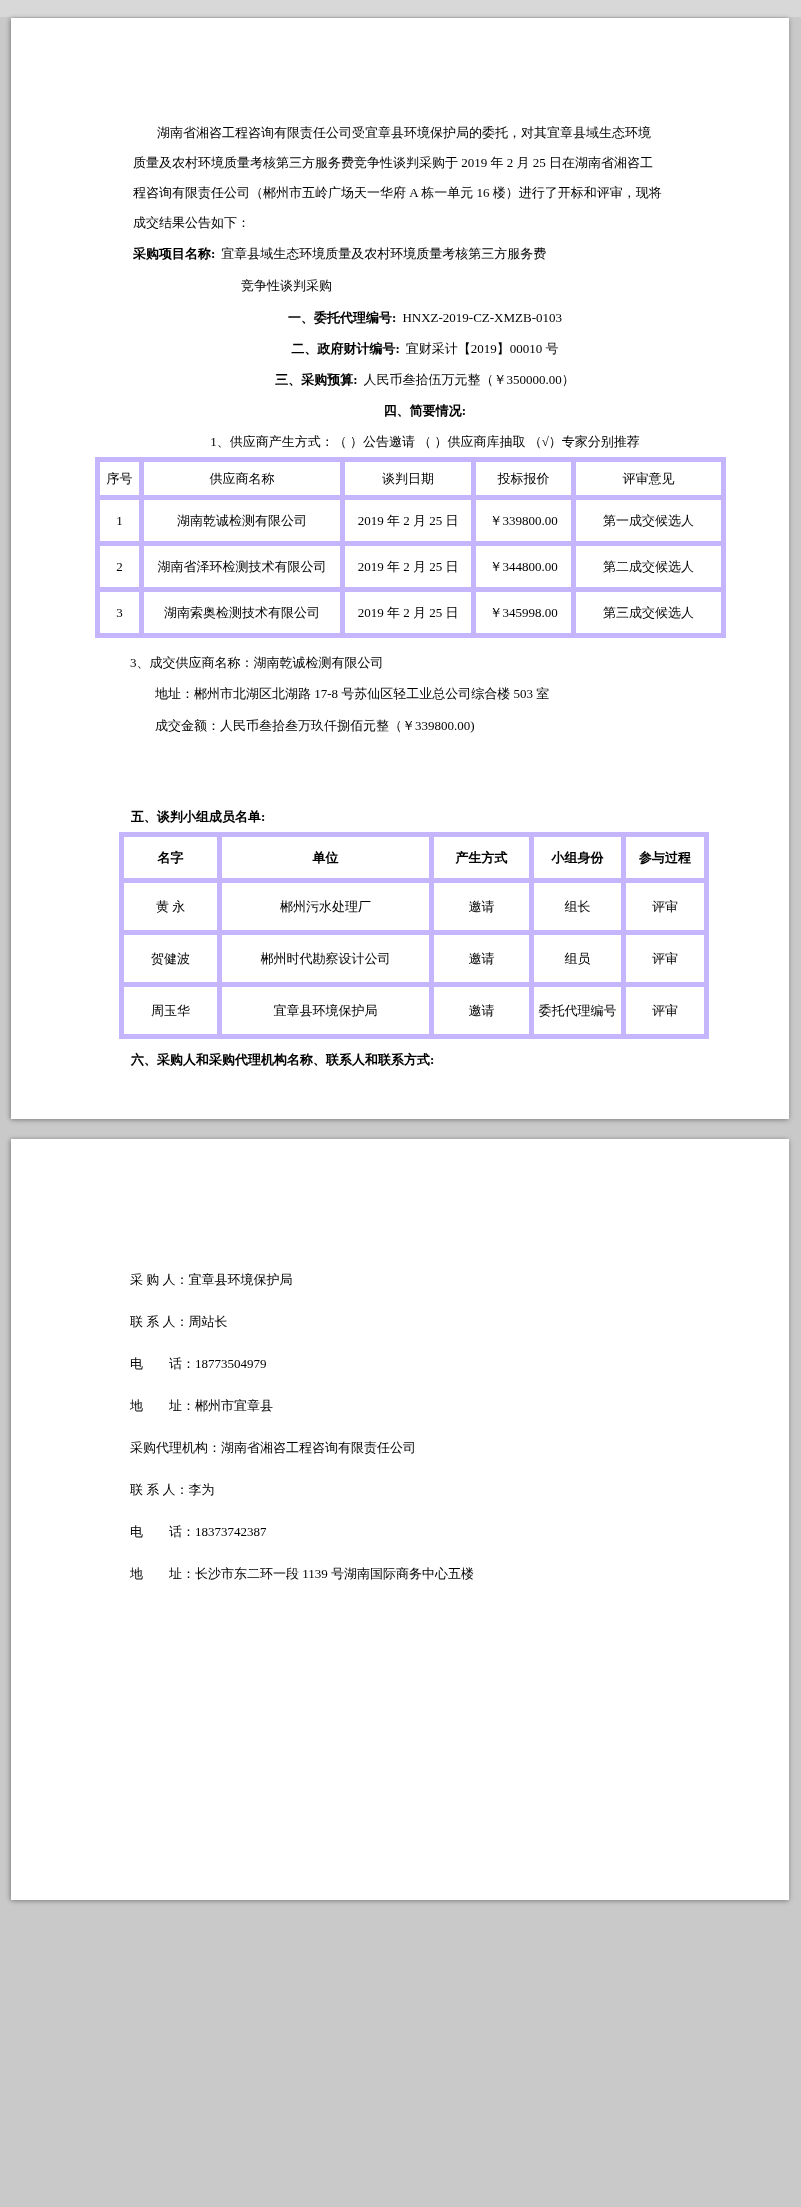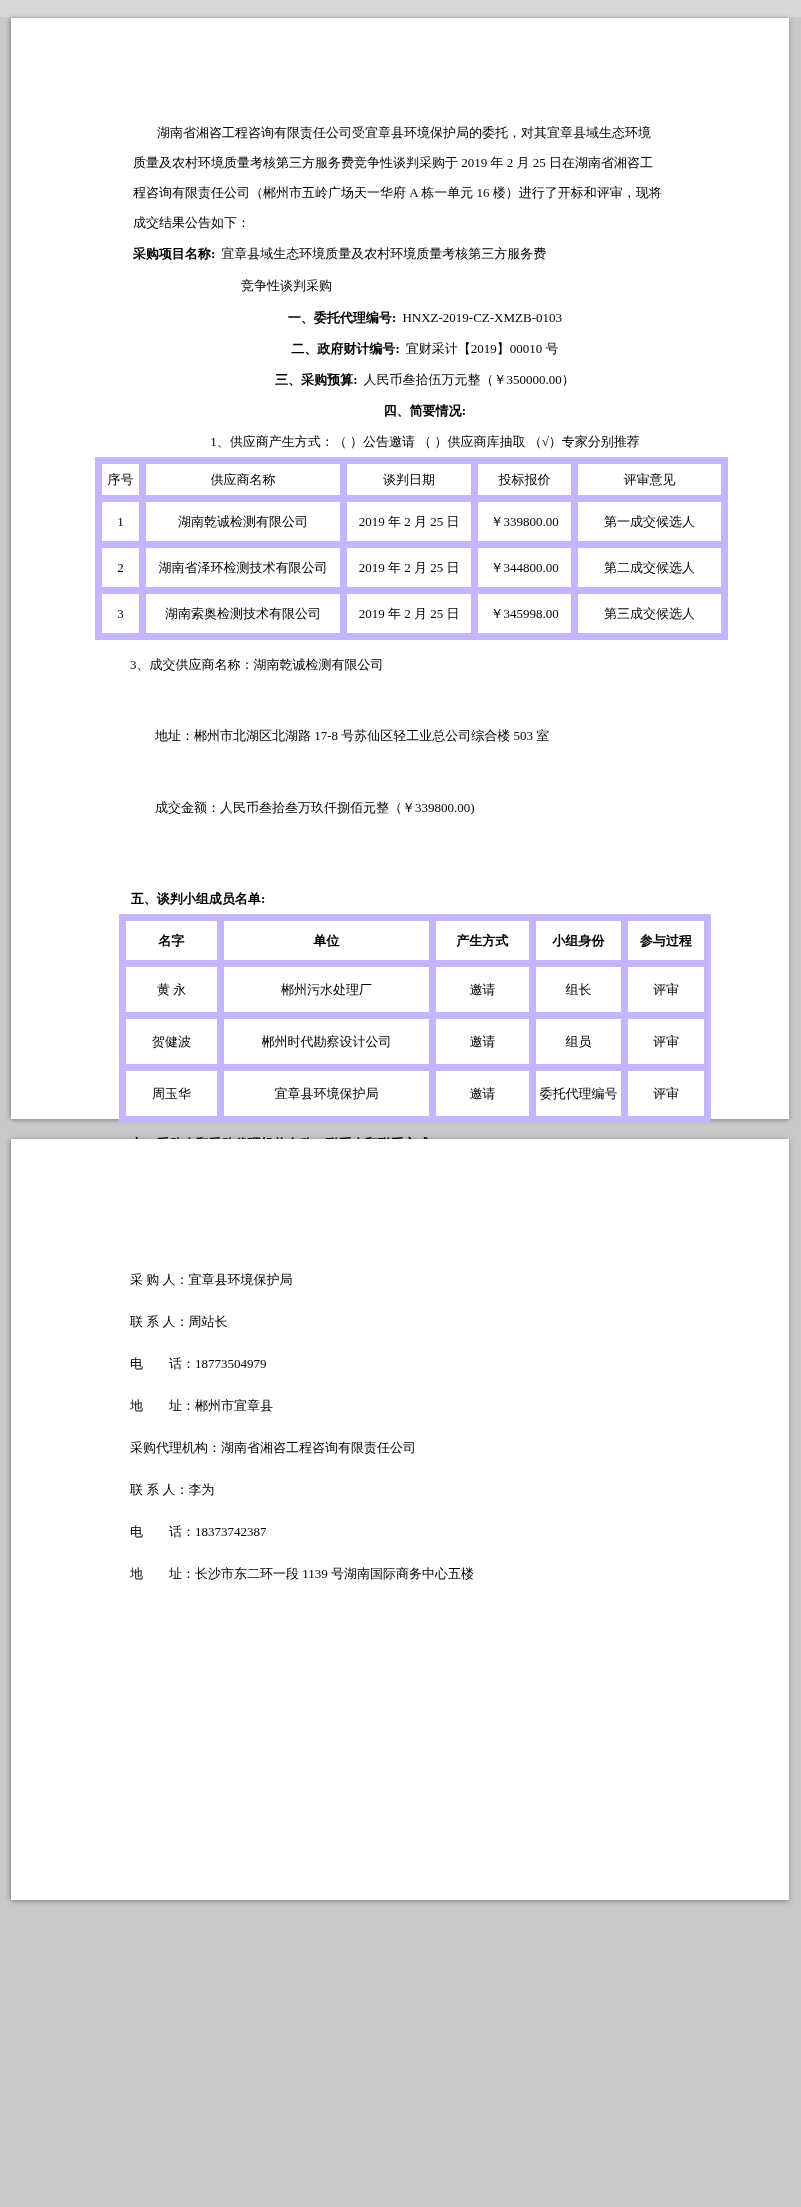--- a/index.html
+++ b/index.html
@@ -23,30 +23,30 @@
   .page2 { top:1139px; height:761px; padding:120px 58px 0 119px; }
   .line   { line-height:30px; white-space:nowrap; }
   .indent { text-indent:24px; }
   .cont   { margin-left:22px; }
   .pname  { line-height:32px; margin-left:22px; white-space:nowrap; }
   .pname2 { line-height:32px; margin-left:130px; white-space:nowrap; }
   .item   { line-height:31px; margin-left:8px; white-space:nowrap;text-align:center; }
   .b      { font-weight:bold; }
   .val    { margin-left:6px; }
   table { border-collapse:collapse; table-layout:fixed; }
-  th,td { border:7px solid #c4b5fd; text-align:center; vertical-align:middle; font-weight:normal; padding:0 2px; overflow:hidden; }
+  th,td { border:5px solid #c4b5fd; text-align:center; vertical-align:middle; font-weight:normal; padding:0 2px; overflow:hidden; }
   .t1 { margin-left:-16px; width:626px; }
   .t1 .hrow  { height:38px; }
   .t1 .drow  { height:46px; }
   .t2 { margin-left:8px; width:585px; }
   .t2 .hrow  { height:46px; }
   .t2 .hrow th { font-weight:bold; }
   .t2 .drow  { height:52px; }
   .winner     { line-height:30px; margin-left:19px; margin-top:10px; white-space:nowrap; }
-  .winner-sub { line-height:32px; margin-left:44px; white-space:nowrap;margin-top:40px; }
+  .winner-sub { line-height:32px; margin-left:44px; white-space:nowrap; }
   .sec5 { line-height:30px; margin-left:20px; margin-top:60px; white-space:nowrap; }
   .sec6 { line-height:30px; margin-left:20px; margin-top:6px;  white-space:nowrap; }
   .p2line { line-height:42px; white-space:nowrap; }
 </style>
 </head>
 <body>
 
 <div>
 
   <div class="page page1">

